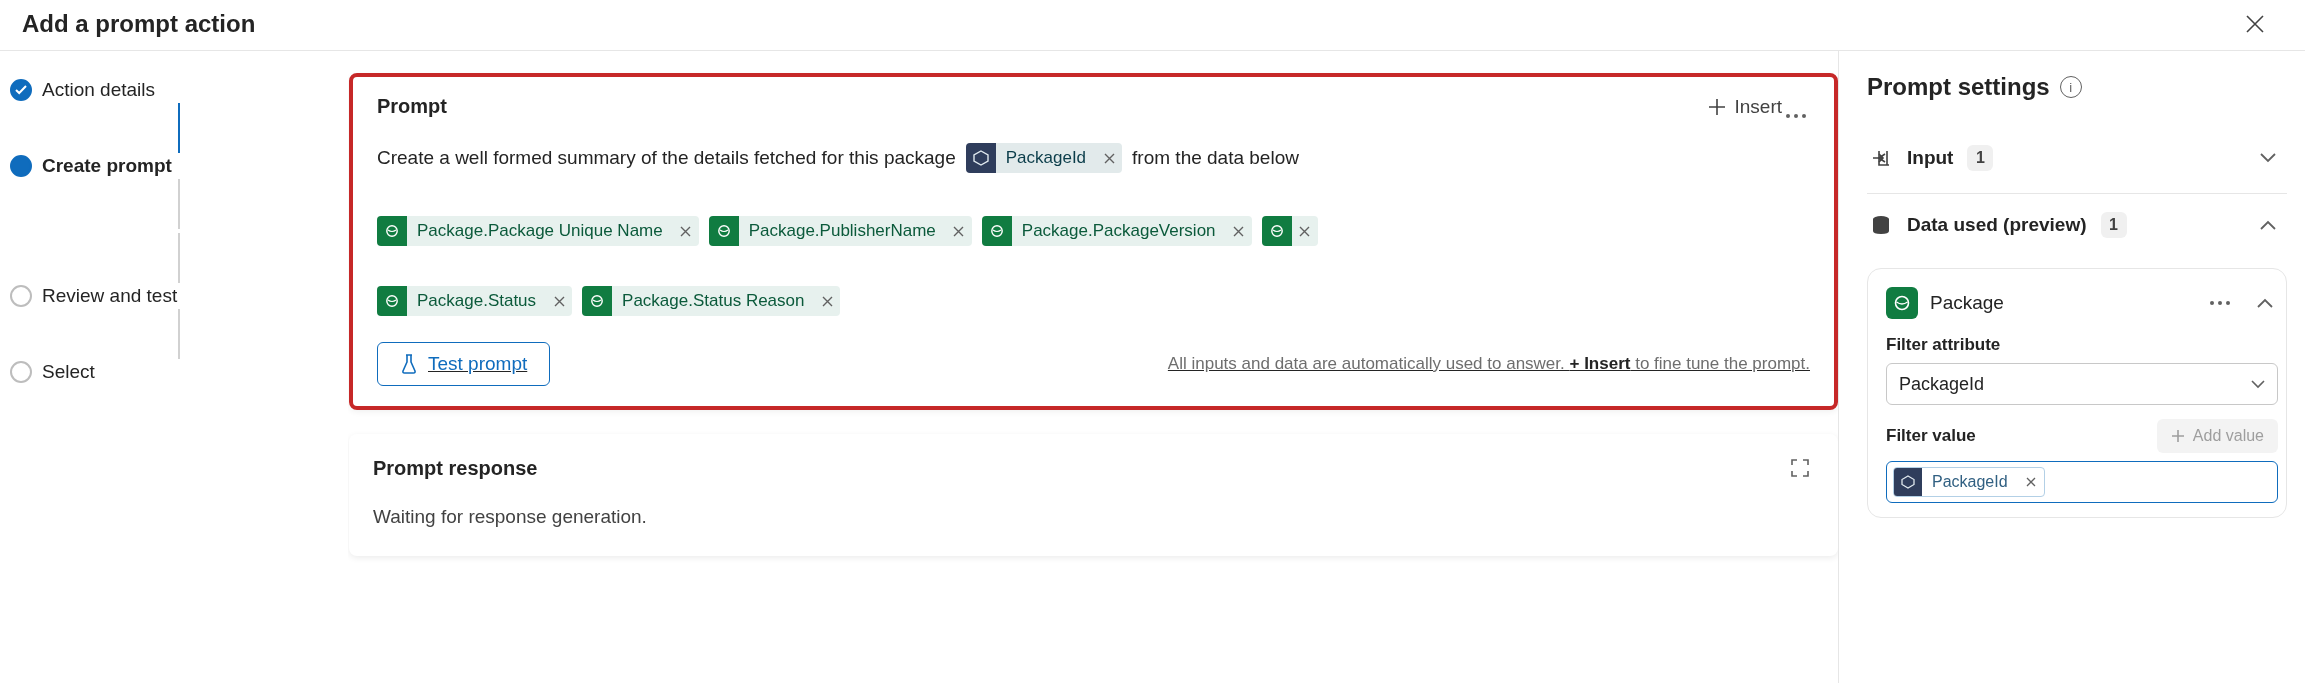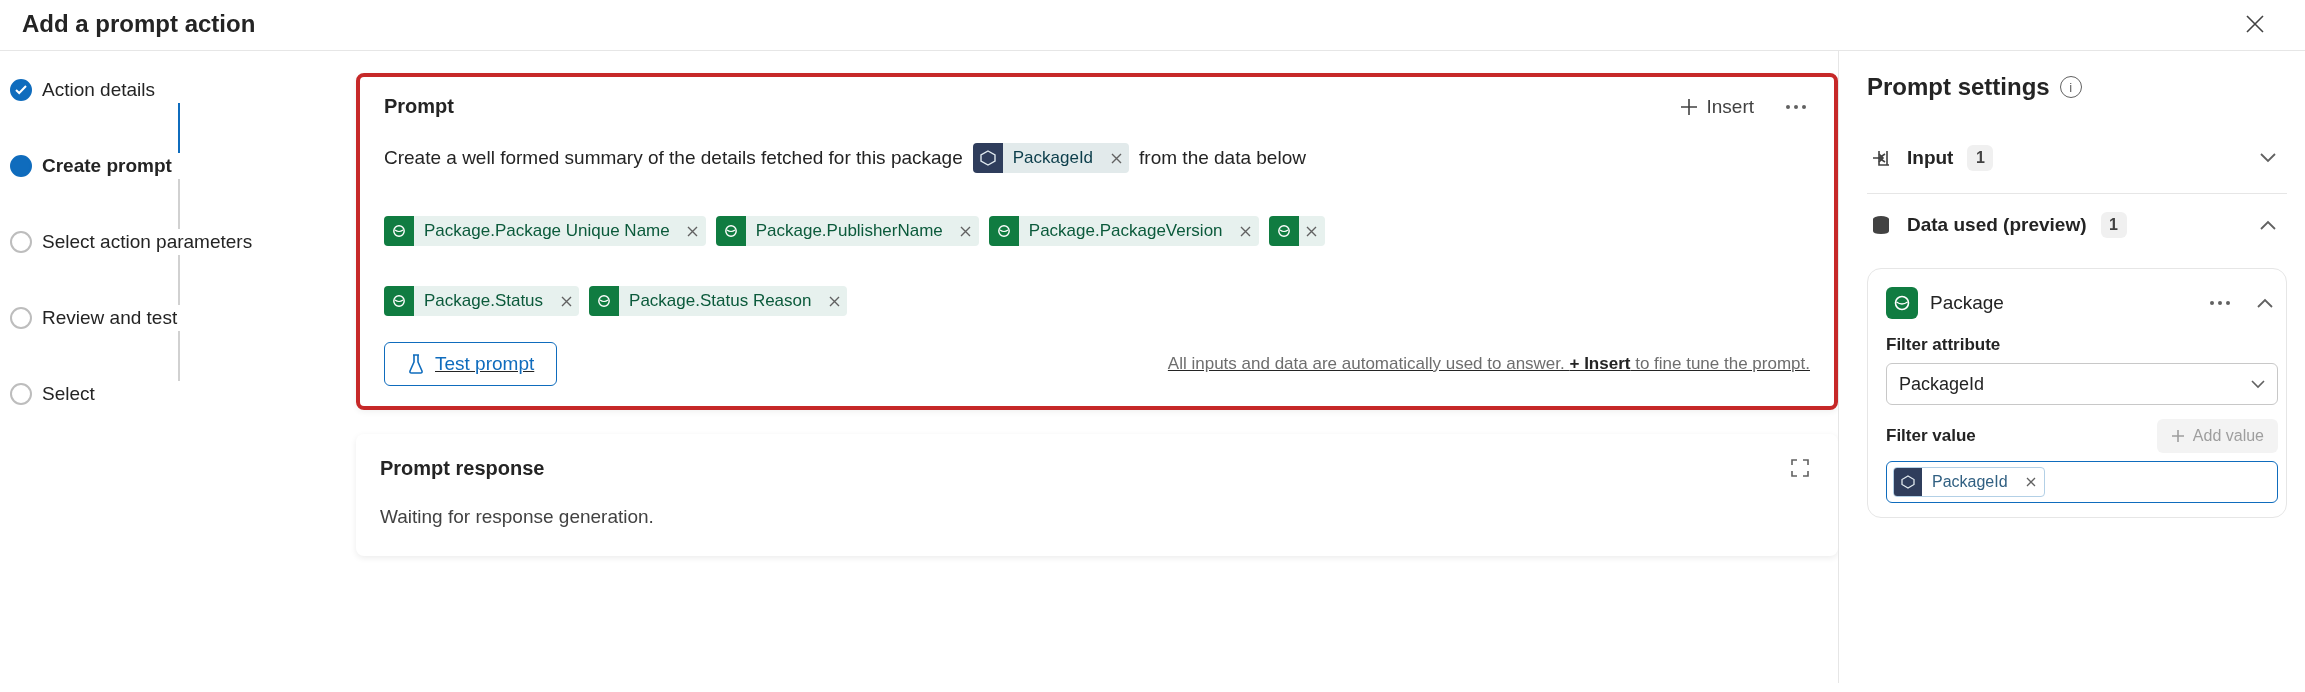--- a/index.html
+++ b/index.html
@@ -13,25 +13,25 @@
   .step-circle { width:22px; height:22px; border-radius:50%; border:2px solid #bdbdbd; background:#fff; flex-shrink:0; display:flex; align-items:center; justify-content:center; }
   .step-circle.done { border-color:#0f6cbd; background:#0f6cbd; color:#fff; }
   .step-circle.current { border-color:#0f6cbd; background:#0f6cbd; }
   .step-connector { width:2px; flex:1; background:#d1d1d1; margin:2px 0; }
   .step-label { font-size:19px; padding:0 0 0 10px; line-height:22px; height:22px; }
   .step-label.current { font-weight:600; }
   .nav-step-row { display:flex; align-items:center; }
   .nav-gap { height:54px; display:flex; flex-direction:column; align-items:center; margin-left:10px; }
   
   .middle { width:1490px; padding:22px 0 0 0; overflow:hidden; }
-  .card { margin:0 0 24px 8px; border-radius:8px; }
+  .card { margin:0 0 24px 1px; border-radius:8px; }
   .prompt-card { border:4px solid #c62828; padding:18px 24px 20px 24px; box-shadow:0 2px 6px rgba(0,0,0,.06); }
   .card-header { display:flex; align-items:center; justify-content:space-between; margin-bottom:22px; }
   .card-title { font-size:20px; font-weight:600; }
-  .card-actions { display:flex; align-items:center; gap:28px; }
+  .card-actions { display:flex; align-items:flex-end; }
   .insert-btn { display:flex; align-items:center; gap:8px; font-size:19px; color:#424242; cursor:pointer; }
   .more-btn { display:flex; align-items:center; gap:4px; cursor:pointer; padding:0 4px; }
   .more-dot { width:4px; height:4px; border-radius:50%; background:#616161; }
   .prompt-text-area { font-size:19px; line-height:36px; display:flex; flex-wrap:wrap; align-items:center; gap:20px 10px; }
   .prompt-static { white-space:pre; }
   .chip { display:inline-flex; align-items:center; height:30px; border-radius:4px; overflow:hidden; font-size:17px; vertical-align:middle; }
   .chip-icon { width:30px; height:30px; display:flex; align-items:center; justify-content:center; background:#107c41; color:#fff; }
   .chip-icon.blue { background:#2f3d5c; }
   .chip-label { padding:0 10px; background:#e7f1ee; color:#0b5a3b; height:100%; display:flex; align-items:center; }
   .chip-label.blue { background:#e2eaeb; color:#0b3d4a; }
@@ -100,24 +100,20 @@
       </div>
 
     <div class="nav-step-row">
       <div class="step-circle current"></div>
       <div class="step-label current">Create prompt</div>
     </div>
     <div class="nav-gap">
         <div class="step-connector" style="height:54px"></div>
       </div>
 
-    <div class="nav-step-row">
-      <div class="step-circle"></div>
-      <div class="step-label">Select action parameters</div>
-    </div>
     <div class="nav-gap">
         <div class="step-connector" style="height:54px"></div>
       </div>
 
     <div class="nav-step-row">
       <div class="step-circle"></div>
       <div class="step-label">Review and test</div>
     </div>
     <div class="nav-gap">
         <div class="step-connector" style="height:54px"></div>

